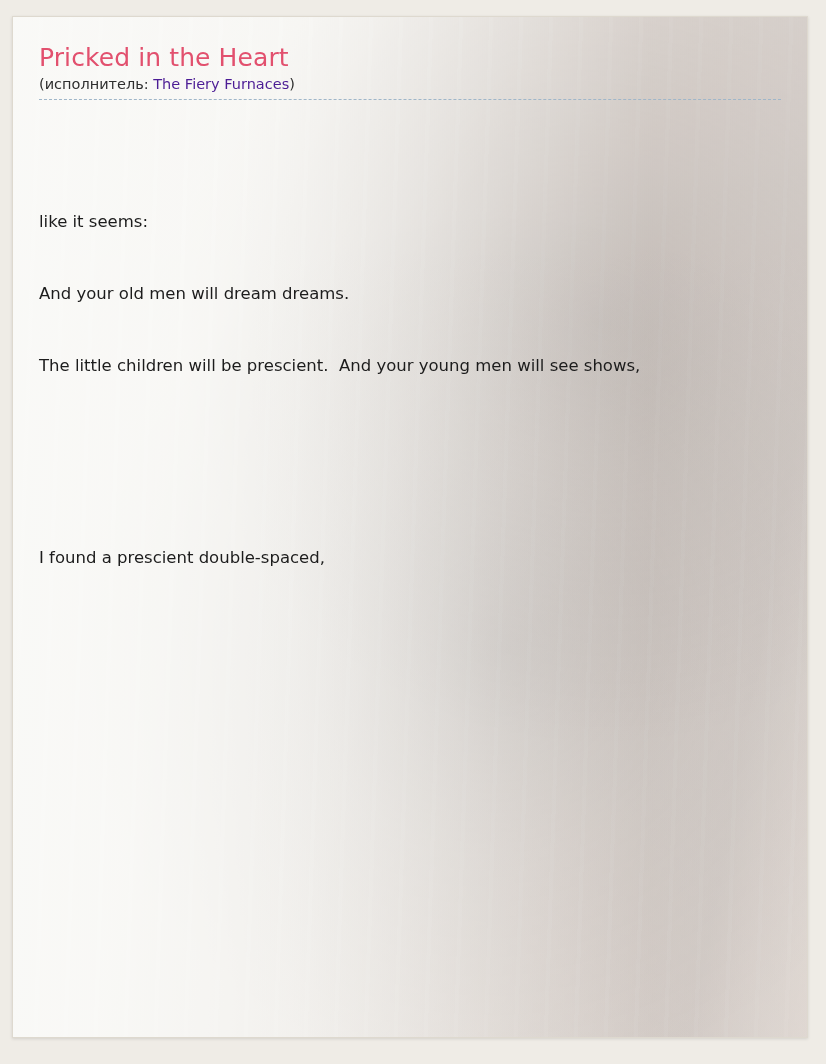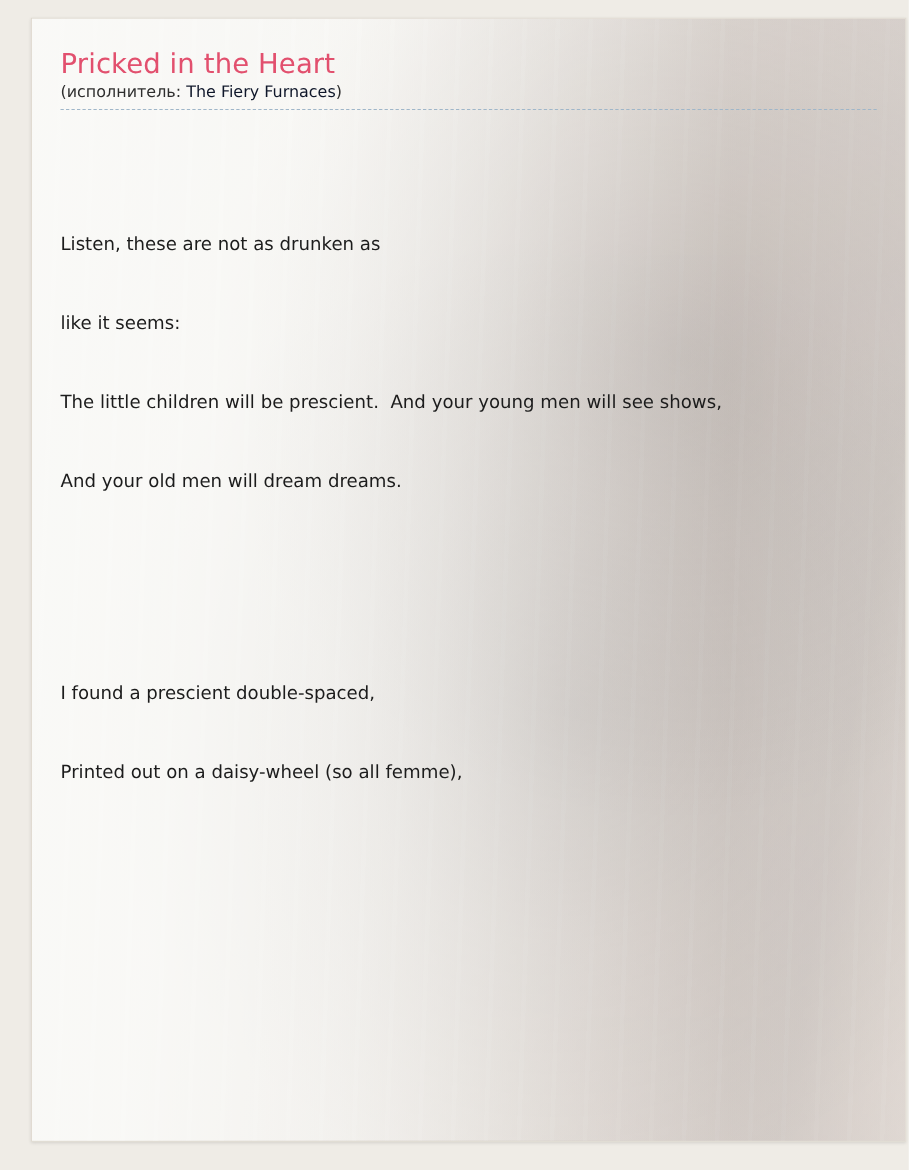--- a/index.html
+++ b/index.html
@@ -8,21 +8,21 @@
   }
   body {
     width: 826px;
     height: 1064px;
     background: #efece6;
     font-family: "DejaVu Sans", sans-serif;
     overflow: hidden;
   }
   .page {
     position: absolute;
-    left: 28px;
+    left: 12px;
     top: 16px;
     width: 794px;
     height: 1020px;
     background: #f7f6f2;
     border: 1px solid #ded9cf;
     box-shadow: 0 1px 3px rgba(0,0,0,0.12);
     overflow: hidden;
   }
   
   .photo-bg {
@@ -60,21 +60,21 @@
     letter-spacing: 0.1px;
   }
   .artist-line {
     font-size: 14.5px;
     color: #2e2e2e;
     padding-bottom: 7px;
     border-bottom: 1px dashed #9fb6c9;
     margin-bottom: 14px;
   }
   .artist-link {
-    color: #0f172a;
+    color: #4c1d95;
     text-decoration: none;
   }
   .lyrics {
     font-size: 16.5px;
     line-height: 24px;
     color: #1c1c1c;
     white-space: pre;
     font-family: "DejaVu Sans", sans-serif;
   }
   .stanza { margin-bottom: 24px; }
@@ -90,28 +90,26 @@
   <div class="content">
     <h1 class="song-title">Pricked in the Heart</h1>
 
     <div class="artist-line">
       <span>(исполнитель:</span>
       <a class="artist-link" href="#">The Fiery Furnaces</a><span>)</span>
     </div>
 
     <div class="lyrics">
       <div class="stanza">
-        <span class="line">Listen, these are not as drunken as</span>
         <span class="line">like it seems:</span>
+        <span class="line">And your old men will dream dreams.</span>
         <span class="line">The little children will be prescient.  And your young men will see shows,</span>
-        <span class="line">And your old men will dream dreams.</span>
       </div>
       <div class="stanza">
         <span class="line">I found a prescient double-spaced,</span>
-        <span class="line">Printed out on a daisy-wheel (so all femme),</span>
         
         
         
         
         
       </div>
       
       
       
       

